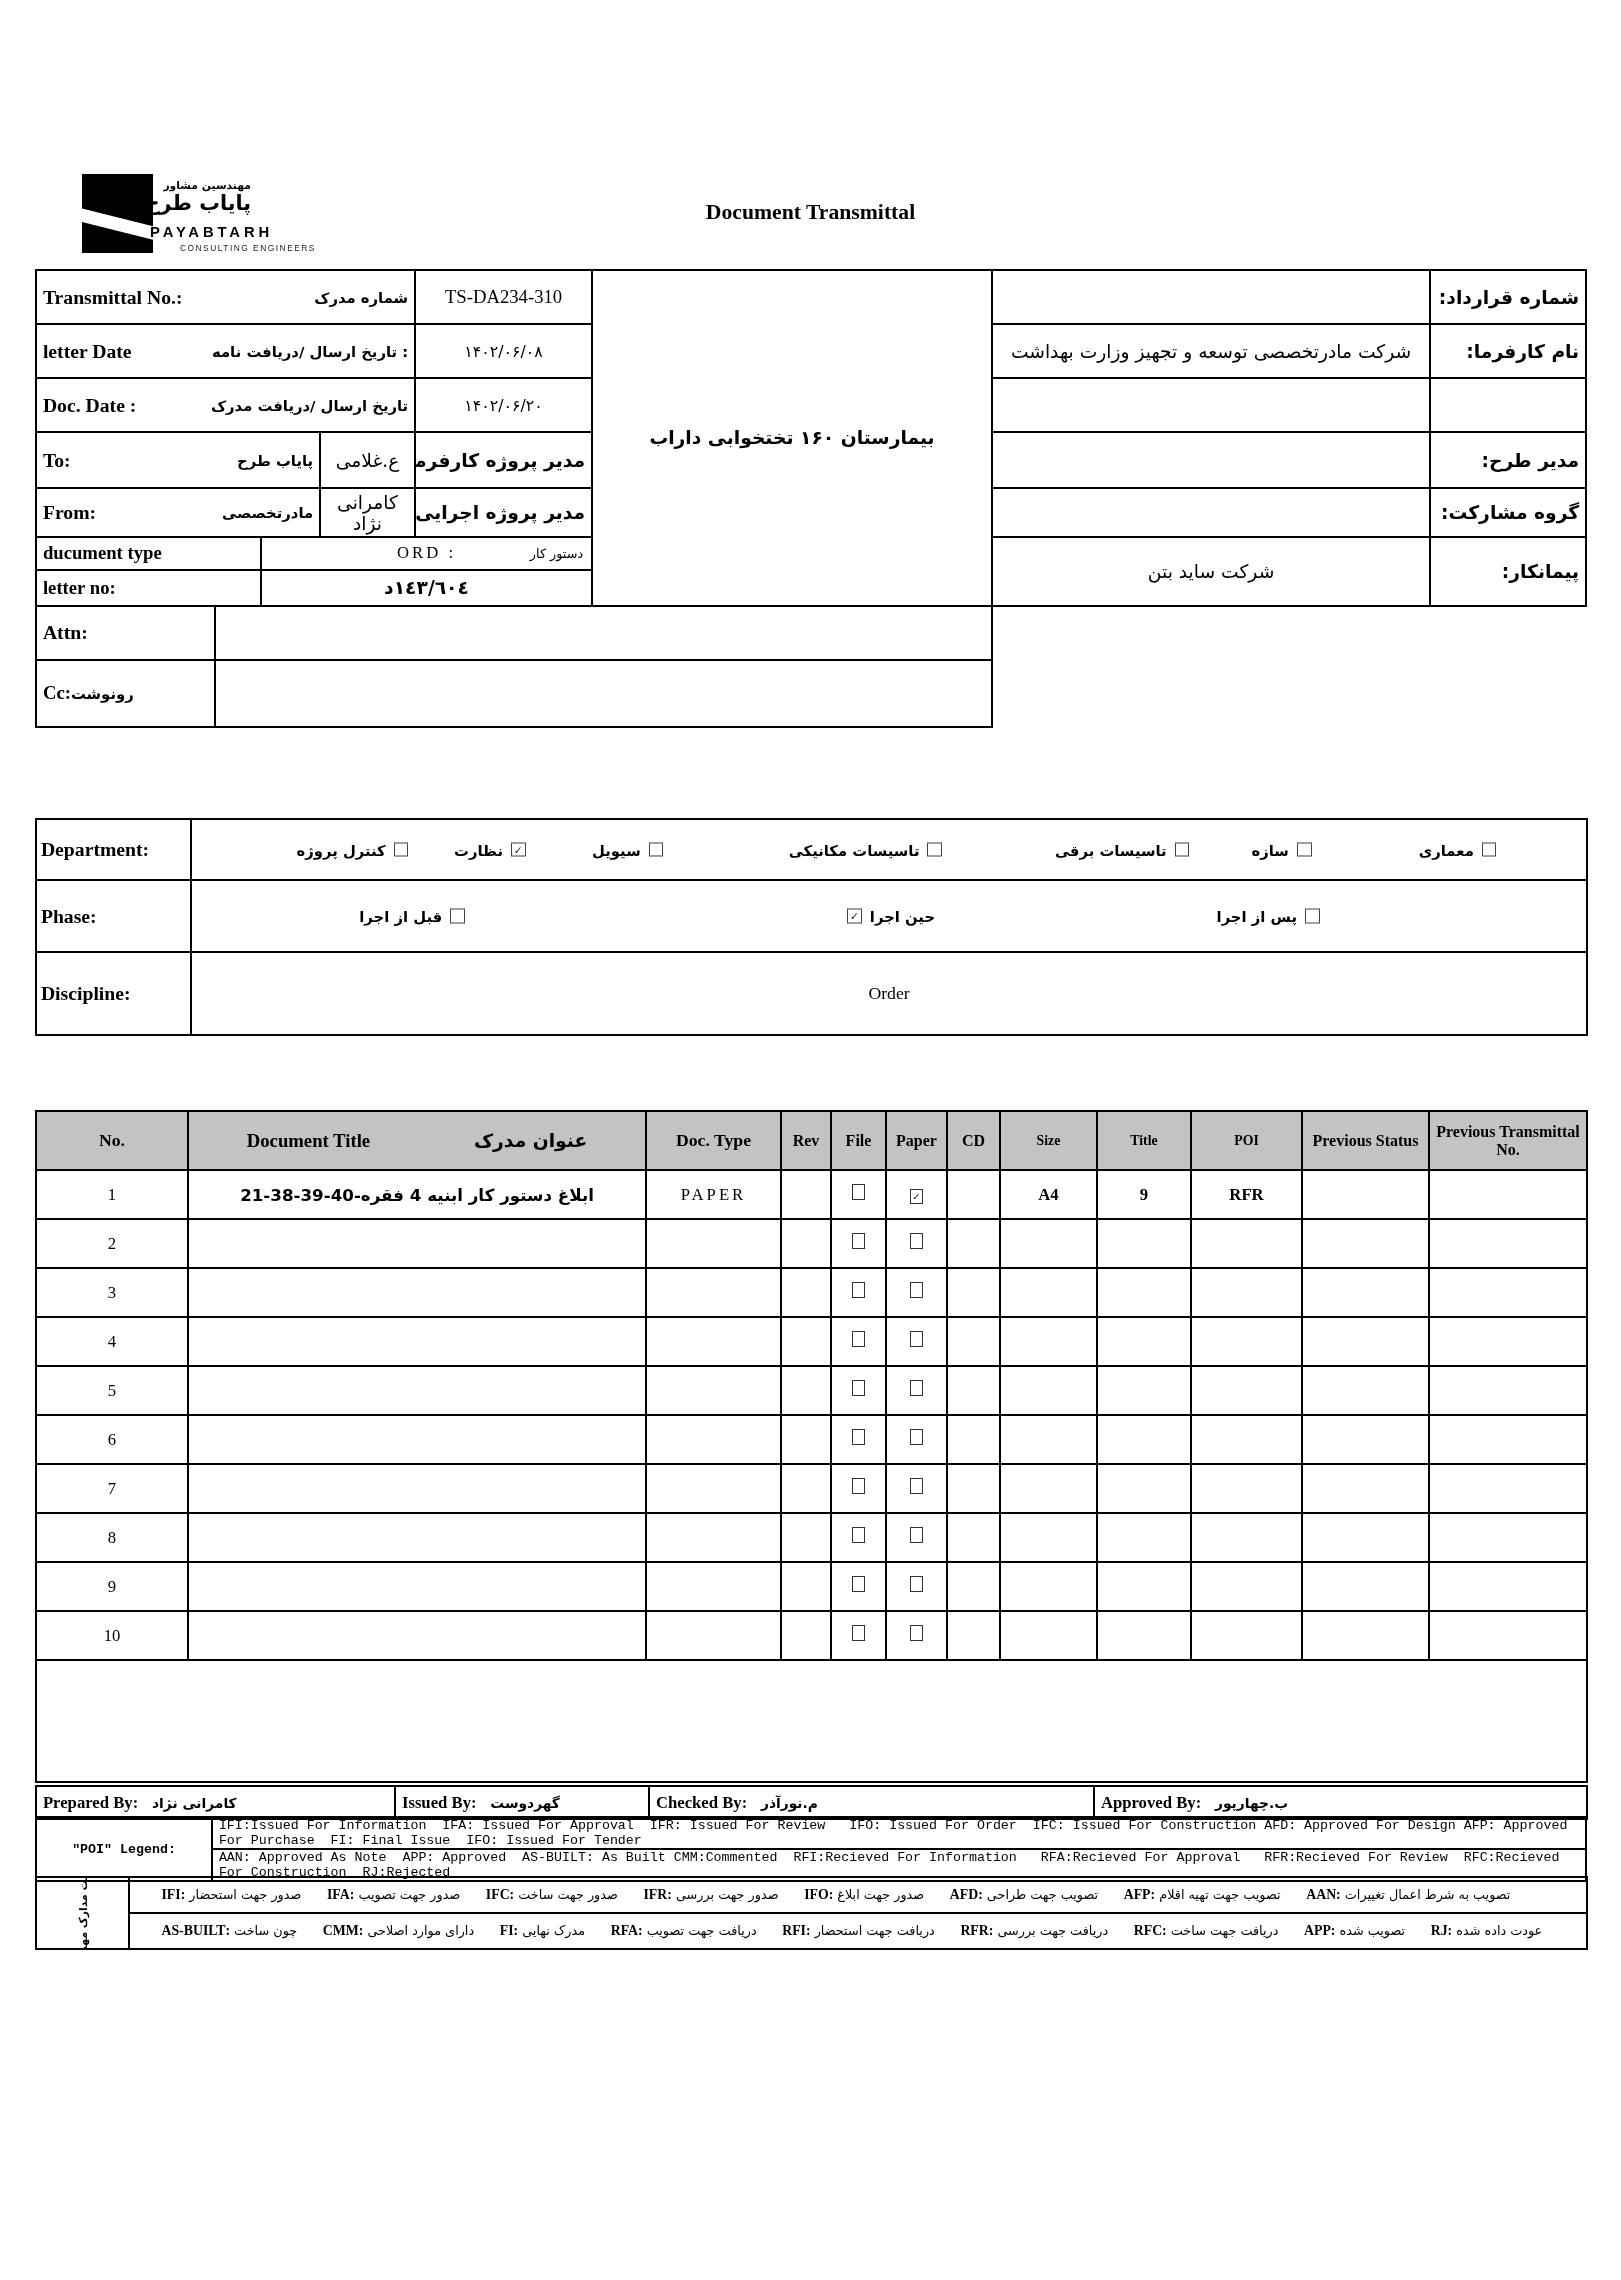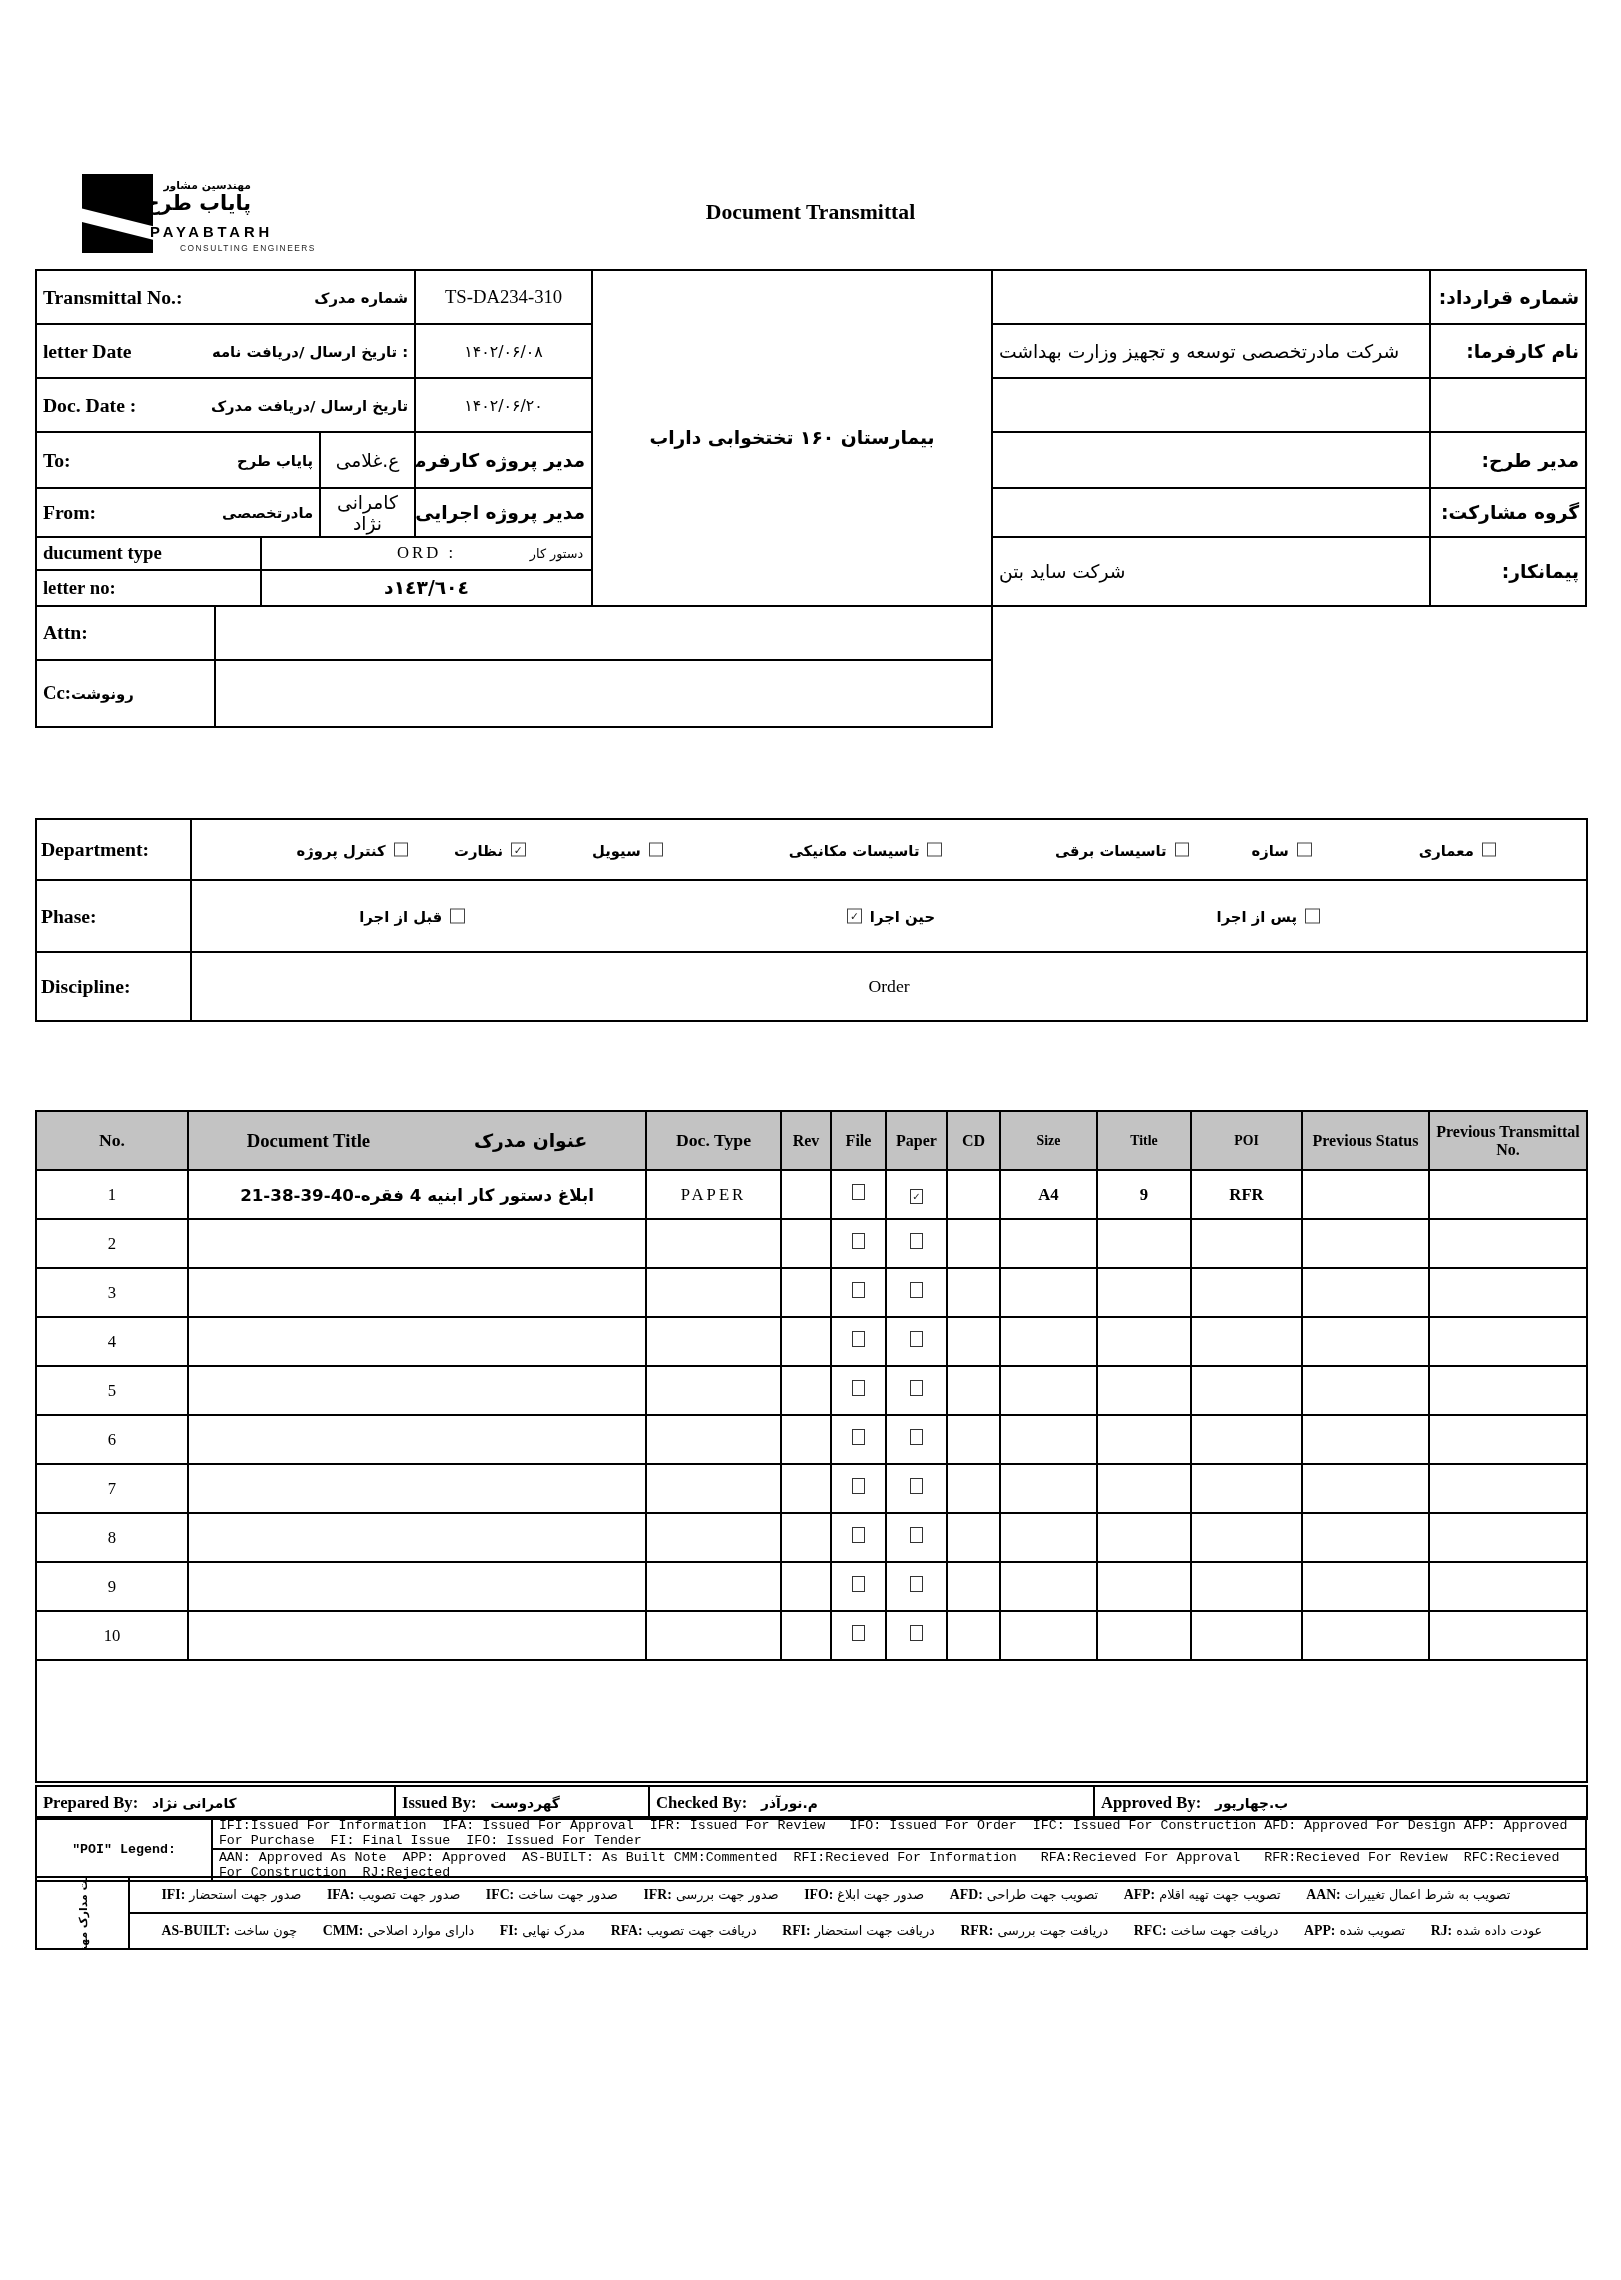--- a/index.html
+++ b/index.html
@@ -21,21 +21,21 @@
 
   #page-title { left:0; right:0; top:200px; text-align:center; font-size:21.7px; font-weight:bold; }
 
   
   #header-table { left:35px; top:269px; width:1551px; }
   #header-table td { font-size:18.7px; }
   .hl { display:flex; justify-content:space-between; align-items:center; }
   .lbl-en { font-weight:bold; font-size:19.7px; white-space:nowrap; }
   .lbl-fa { font-family:"DejaVu Sans",sans-serif; font-weight:bold; font-size:14.8px; white-space:nowrap; }
   .val { text-align:center; font-size:18.7px; }
-  .fa-val { font-family:"DejaVu Sans",sans-serif; font-size:13.8px; text-align:left;margin-left:23px; }
+  .fa-val { font-family:"DejaVu Sans",sans-serif; font-size:13.8px; text-align:center;margin-left:23px; }
   .fa-lbl-cell { font-family:"DejaVu Sans",sans-serif; font-weight:bold; font-size:14.8px; text-align:right; direction:rtl; white-space:nowrap; }
   .role-cell { font-family:"DejaVu Sans",sans-serif; font-weight:bold; font-size:14.8px; direction:rtl; text-align:right; white-space:nowrap; }
   .mini-cell { font-family:"DejaVu Sans",sans-serif; font-size:12.8px; text-align:center; direction:rtl; }
   .project-cell { font-family:"DejaVu Sans",sans-serif; font-weight:bold; font-size:14.8px; text-align:center; direction:rtl; }
   .ord-cell { position:relative; direction:rtl; }
   .ord-fa { position:absolute; right:7.9px; top:50%; transform:translateY(-50%); font-family:"DejaVu Sans",sans-serif; font-size:12.8px; }
   .ord-val { text-align:center; font-size:16.7px; letter-spacing:3px; direction:ltr; }
   .letterno-val { text-align:center; direction:rtl; font-weight:bold; font-size:17.7px; font-family:"DejaVu Sans",sans-serif; }
 
   
@@ -236,21 +236,21 @@
           <span class="chk-item rev" style="left: 47%;">
             <span class="chk-lbl">حین اجرا</span>
             <span class="cb checked">✓</span>
           </span>
           <span class="chk-item" style="left: 73.5%;">
             <span class="chk-lbl">پس از اجرا</span>
             <span class="cb"></span>
           </span>
         </td>
   </tr>
-  <tr style="height:69px">
+  <tr style="height:83px">
     <td class="clabel">Discipline:</td>
     <td class="order-cell">Order</td>
   </tr>
 </tbody>
   </table>
 
 <table class="abs" id="doc-table">
   <colgroup>
     <col style="width:152px">
       <col style="width:458px">

